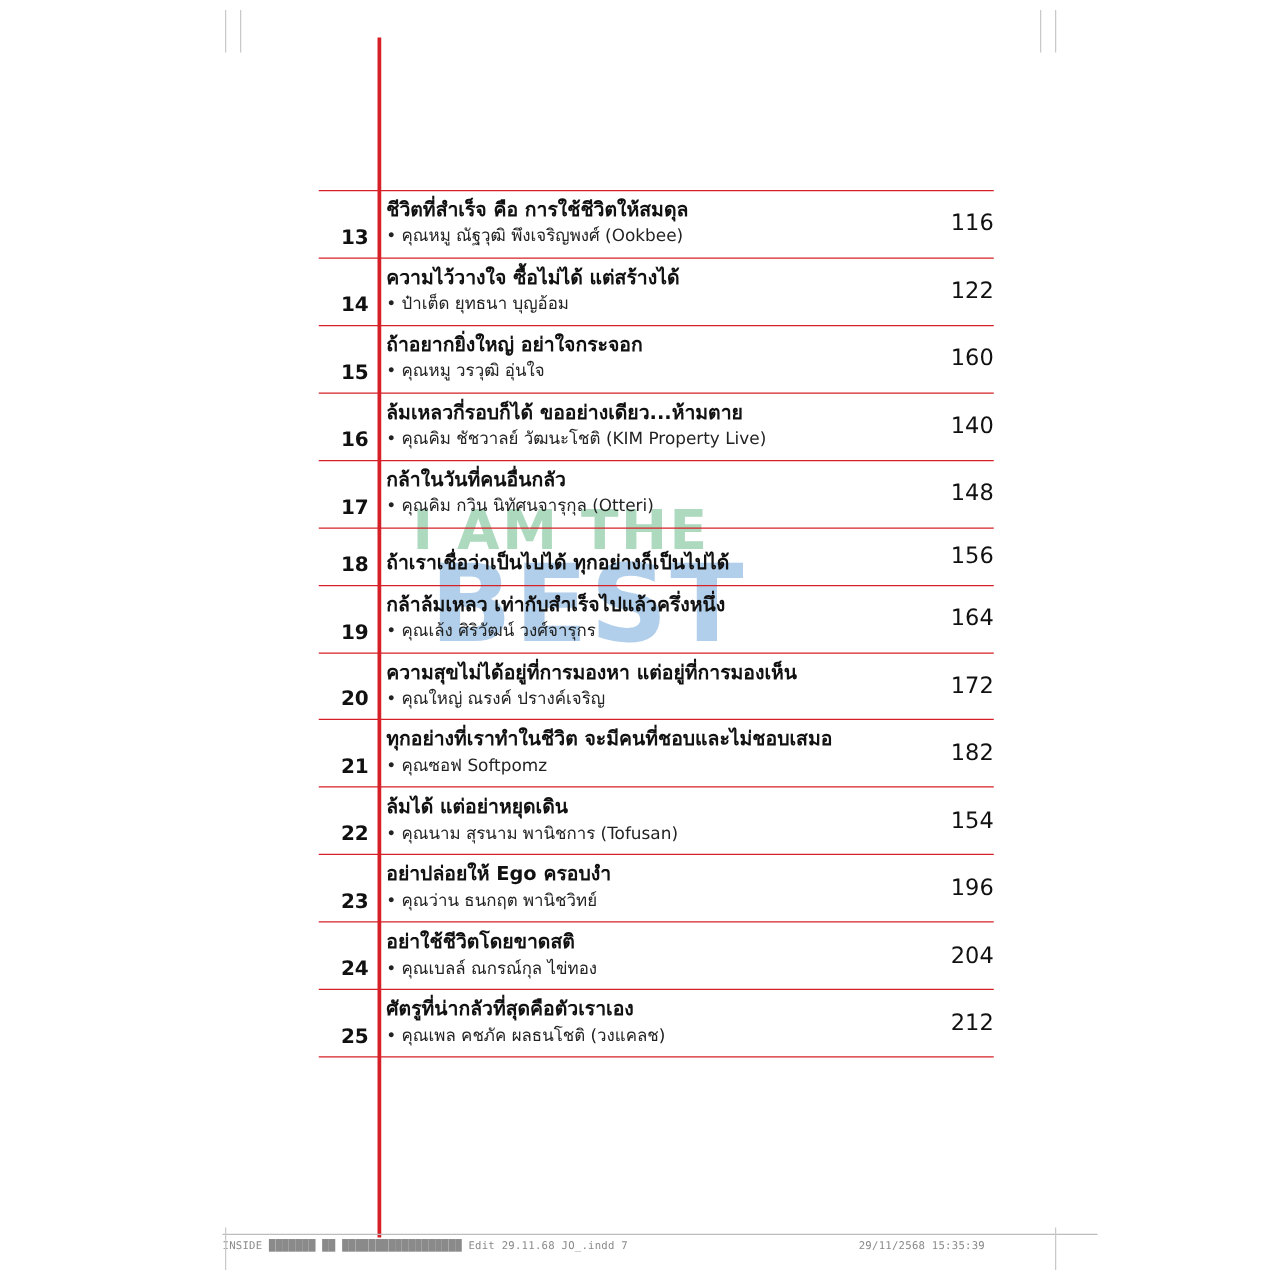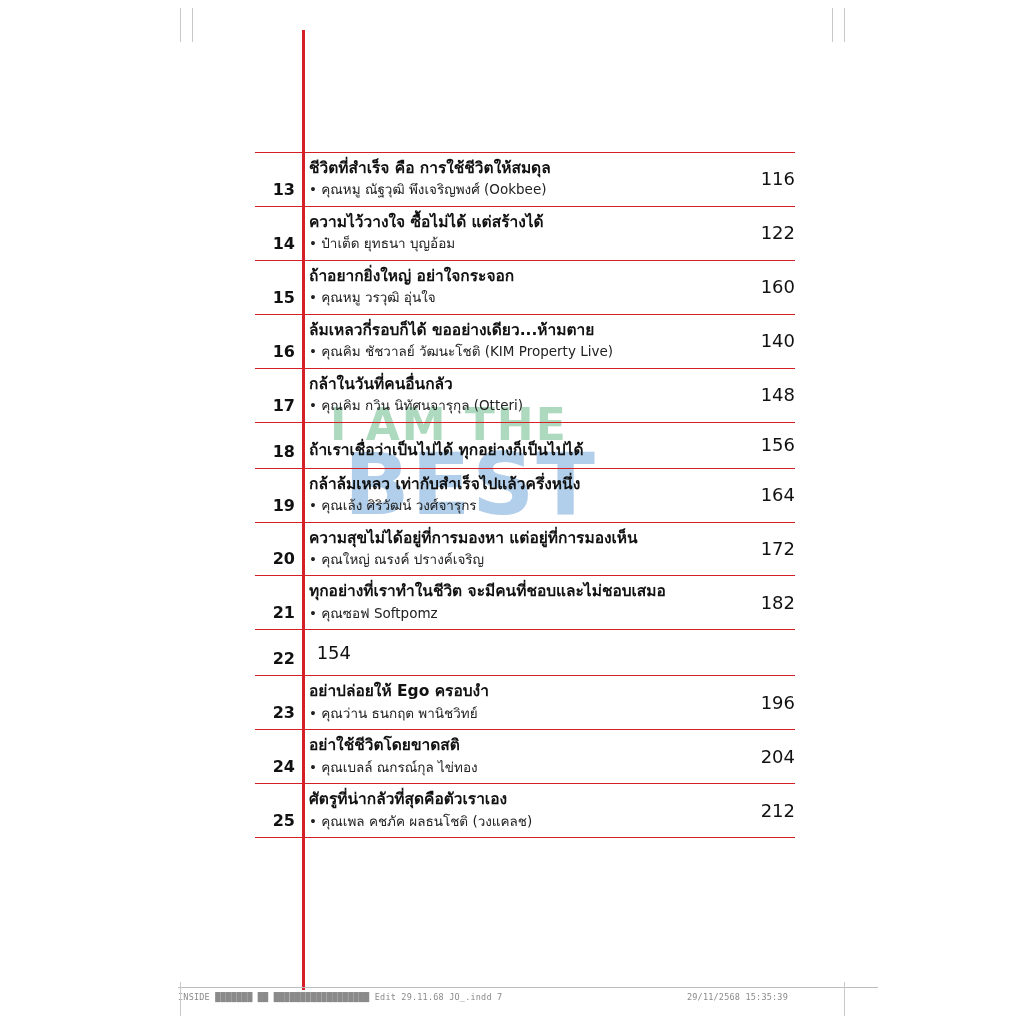--- a/index.html
+++ b/index.html
@@ -235,20 +235,24 @@
       <div class="num">21</div>
       <div class="entry">
         <div class="title">ทุกอย่างที่เราทำในชีวิต จะมีคนที่ชอบและไม่ชอบเสมอ</div>
         <div class="speaker">• คุณซอฟ Softpomz</div>
       </div>
       <div class="pageno">182</div>
     </div>
 
     <div class="toc-row">
       <div class="num">22</div>
+      <div class="entry">
+        <div class="title">ล้มได้ แต่อย่าหยุดเดิน</div>
+        <div class="speaker">• คุณนาม สุรนาม พานิชการ (Tofusan)</div>
+      </div>
       <div class="pageno">154</div>
     </div>
 
     <div class="toc-row">
       <div class="num">23</div>
       <div class="entry">
         <div class="title">อย่าปล่อยให้ Ego ครอบงำ</div>
         <div class="speaker">• คุณว่าน ธนกฤต พานิชวิทย์</div>
       </div>
       <div class="pageno">196</div>

